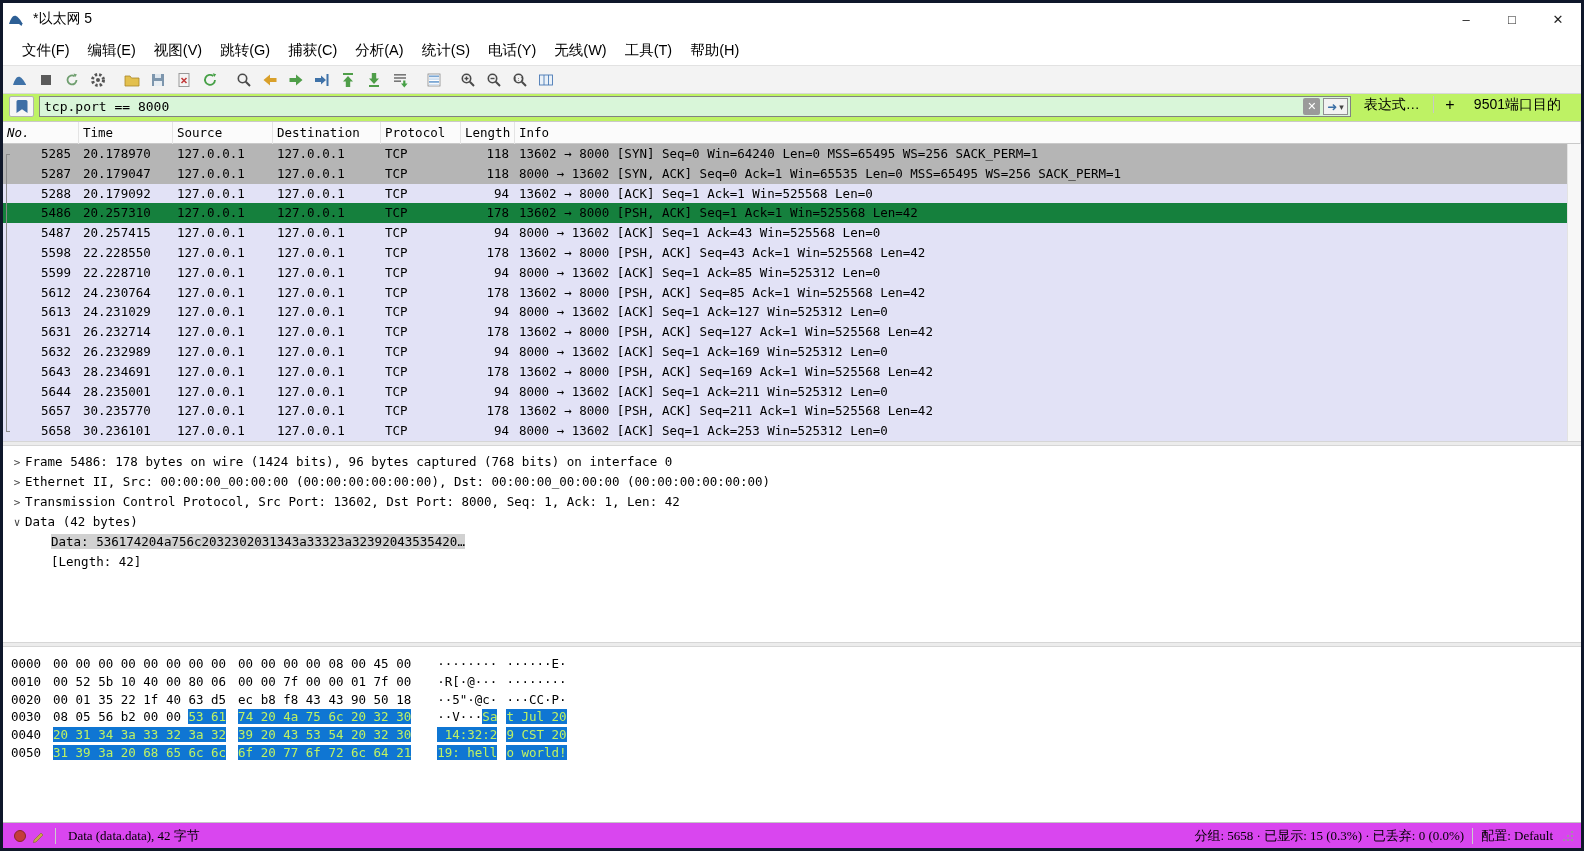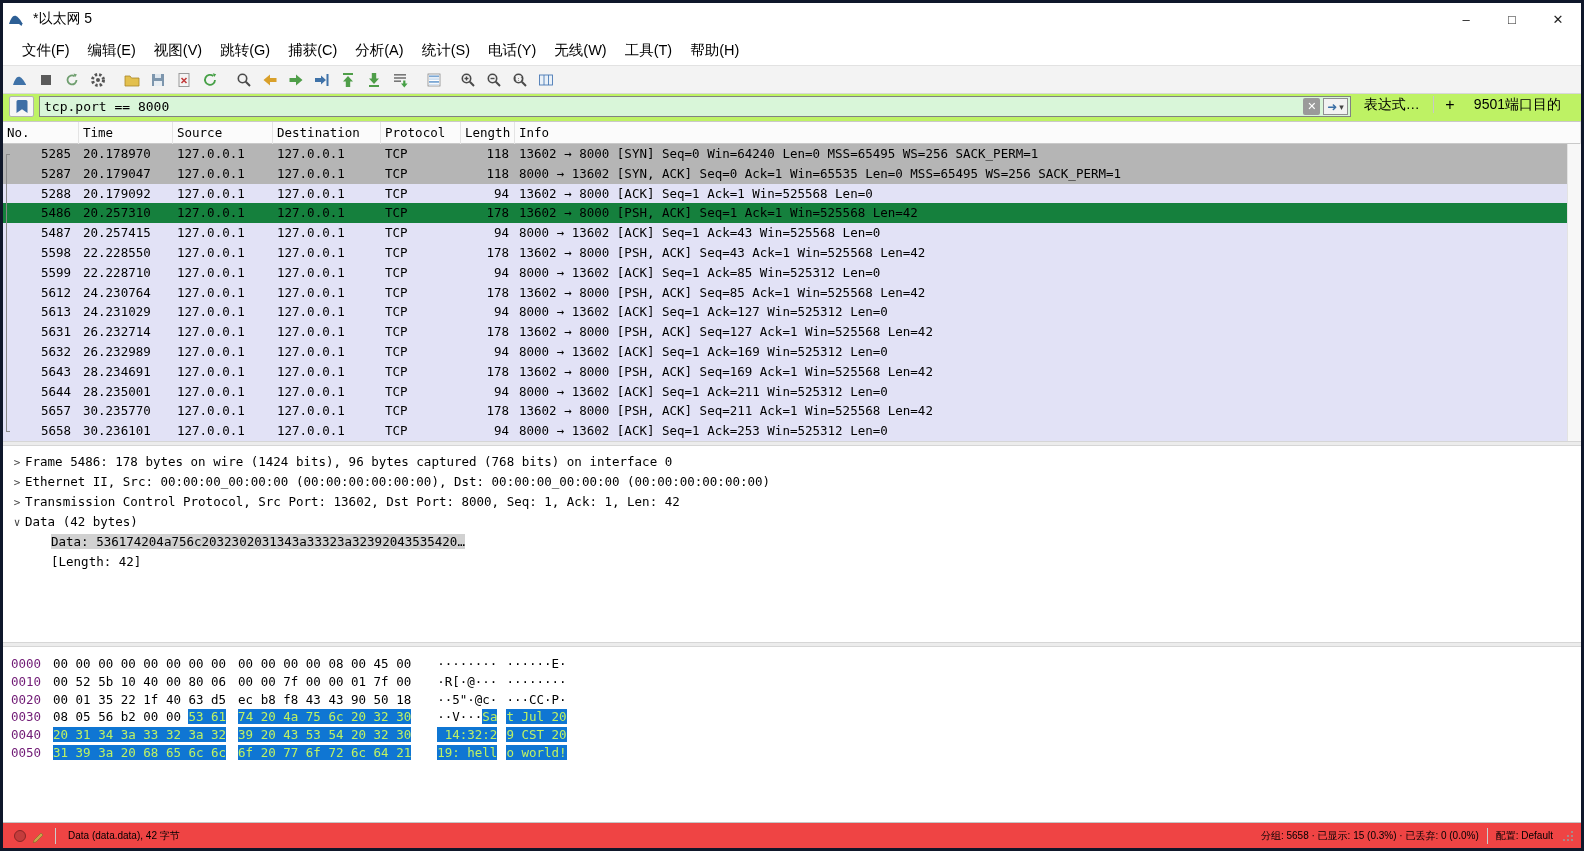--- a/index.html
+++ b/index.html
@@ -35,21 +35,21 @@
   .fexpr { padding:0 8px; font-size:14px; }
   .fsep { width:1px; height:17px; background:#c8c8c8; }
   .fplus { width:22px; text-align:center; font-size:16px; }
   .fsaved { padding:0 14px 0 8px; font-size:14px; }
 
   
   .plist { flex:none; background:#fff; position:relative; }
   .grid { display:grid; grid-template-columns:10px 66px 94px 100px 108px 80px 54px auto; align-items:center; }
   .phead { height:22px; background:#fbfbfb; border-bottom:1px solid #c9c9c9; font-family:"DejaVu Sans Mono",monospace; font-size:12.5px; }
   .phead span { height:22px; line-height:22px; border-right:1px solid #e4e4e4; padding-left:4px; overflow:hidden; white-space:nowrap; }
-  .phead .h-no { grid-column:1 / span 2; }
+  .phead .h-no { grid-column:1 / span 2;font-style:italic; }
   .rows { margin-right:14px; }
   .prow { height:19.8px; font-family:"DejaVu Sans Mono",monospace; font-size:12.5px; white-space:nowrap; }
   .prow span { overflow:hidden; white-space:nowrap; line-height:19.8px; height:19.8px; }
   .c-no { text-align:right; padding-right:8px; }
   .c-time,.c-src,.c-dst,.c-proto { padding-left:4px; }
   .c-len { text-align:right; padding-right:6px; }
   .c-info { padding-left:4px; }
   .r-gray { background:#b5b5b5; }
   .r-lav  { background:#e2e2f6; }
   .r-sel  { background:#15803d; }
@@ -67,28 +67,28 @@
   .details { height:196px; background:#fff; font-family:"DejaVu Sans Mono",monospace; font-size:12.5px; padding-top:6px; flex:none; overflow:hidden; }
   .dline { height:20px; line-height:20px; white-space:nowrap; }
   .exp { display:inline-block; width:16px; text-align:center; color:#444; font-size:11px; margin-left:6px; }
   .dchild { padding-left:48px; }
   .dsel { background:#d1d1d1; }
 
   
   .hexpane { flex:1; background:#fff; font-family:"DejaVu Sans Mono",monospace; font-size:12.5px; padding:8px 0 0 8px; overflow:hidden; }
   .hxrow { height:17.8px; line-height:17.8px; white-space:pre; }
   .hxrow span { white-space:pre; }
-  .off { display:inline-block; width:42px; color:#701a75; }
+  .off { display:inline-block; width:42px; color:#000000; }
   .hl { background:#0f76d3; color:#bef264; }
   .gap2 { display:inline-block; width:12px; }
   .agap { display:inline-block; width:26px; }
   .gap3 { display:inline-block; width:9px; }
 
   
-  .statusbar { height:26px; background:#ef4444; border-top:1px solid #c6c6c6; display:flex; align-items:center; padding:0 6px 0 8px; flex:none; font-size:10px; }
+  .statusbar { height:26px; background:#d946ef; border-top:1px solid #c6c6c6; display:flex; align-items:center; padding:0 6px 0 8px; flex:none; font-size:13px;font-family:Liberation Serif, serif; }
   .sico { display:flex; align-items:center; justify-content:center; width:18px; height:18px; }
   .expertdot { width:12px; height:12px; border-radius:50%; background:#c43c3c; border:1px solid #8a2626; }
   .sdiv { width:1px; height:16px; background:#cccccc; margin:0 8px; }
   .sleft { margin-left:4px; }
   .sright { margin-left:auto; display:flex; align-items:center; }
   .grip { width:14px; height:14px; margin-left:8px; }
 </style>
 </head>
 <body>
 

